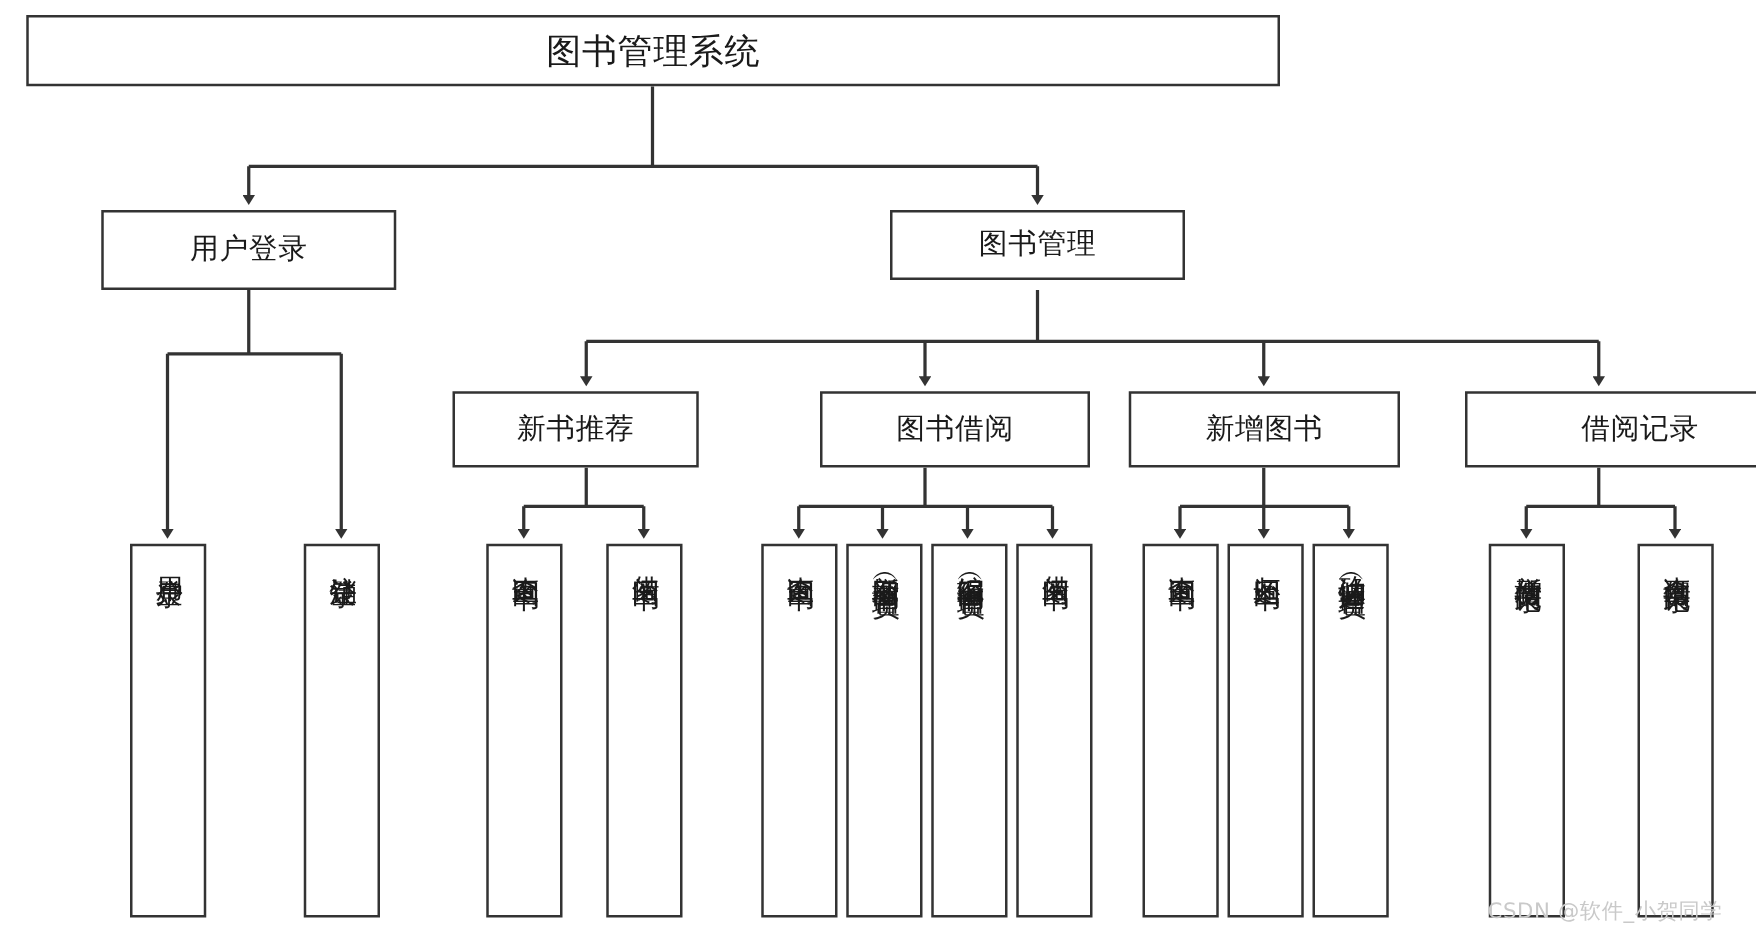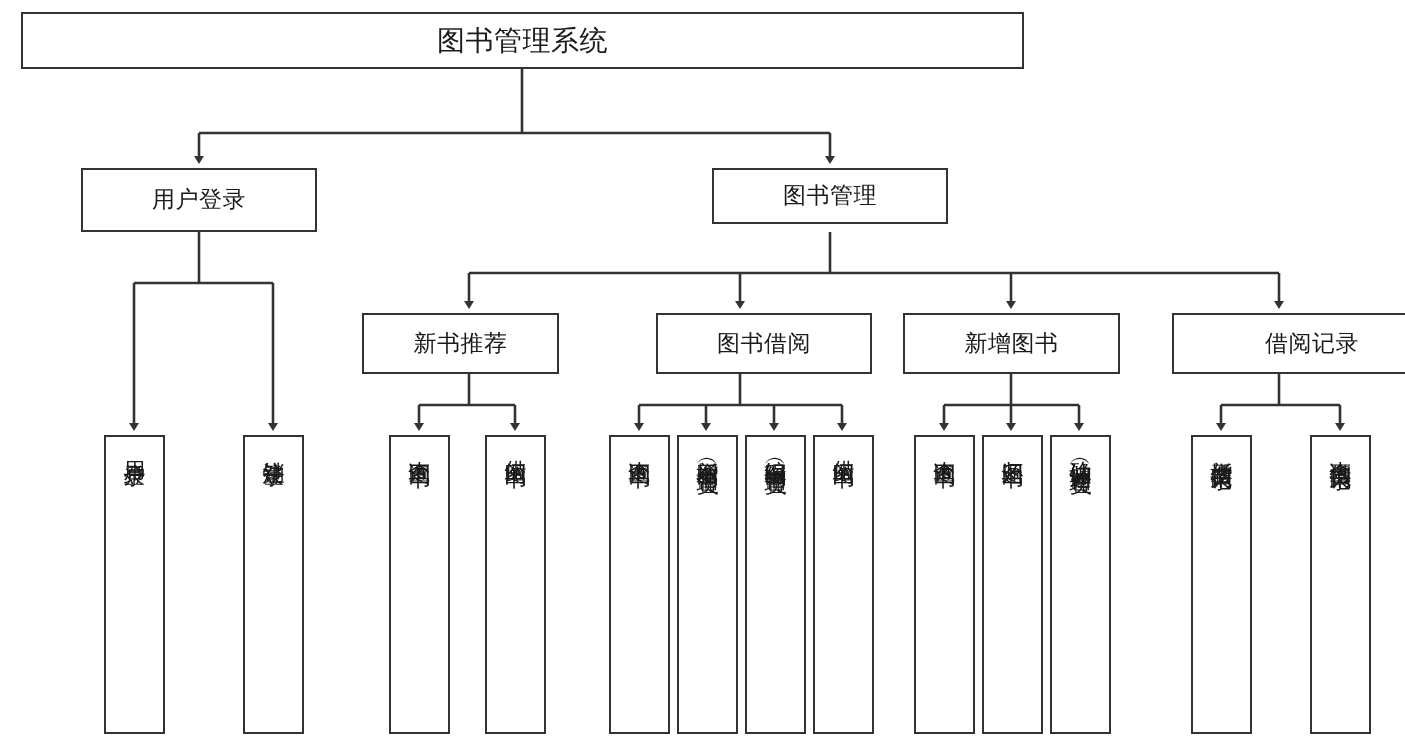--- a/index.html
+++ b/index.html
@@ -201,14 +201,15 @@
   </div>
 
   <div class="node v" style="left:1191px; top:435px; width:61px; height:299px;">
     <span class="node-label">新增借阅记录</span>
   </div>
 
   <div class="node v" style="left:1310px; top:435px; width:61px; height:299px;">
     <span class="node-label">查询借阅记录</span>
   </div>
 
+  <div class="watermark" style="left:1190px; top:717px;">CSDN @软件_小贺同学</div>
 
 </div>
 
 </body></html>

